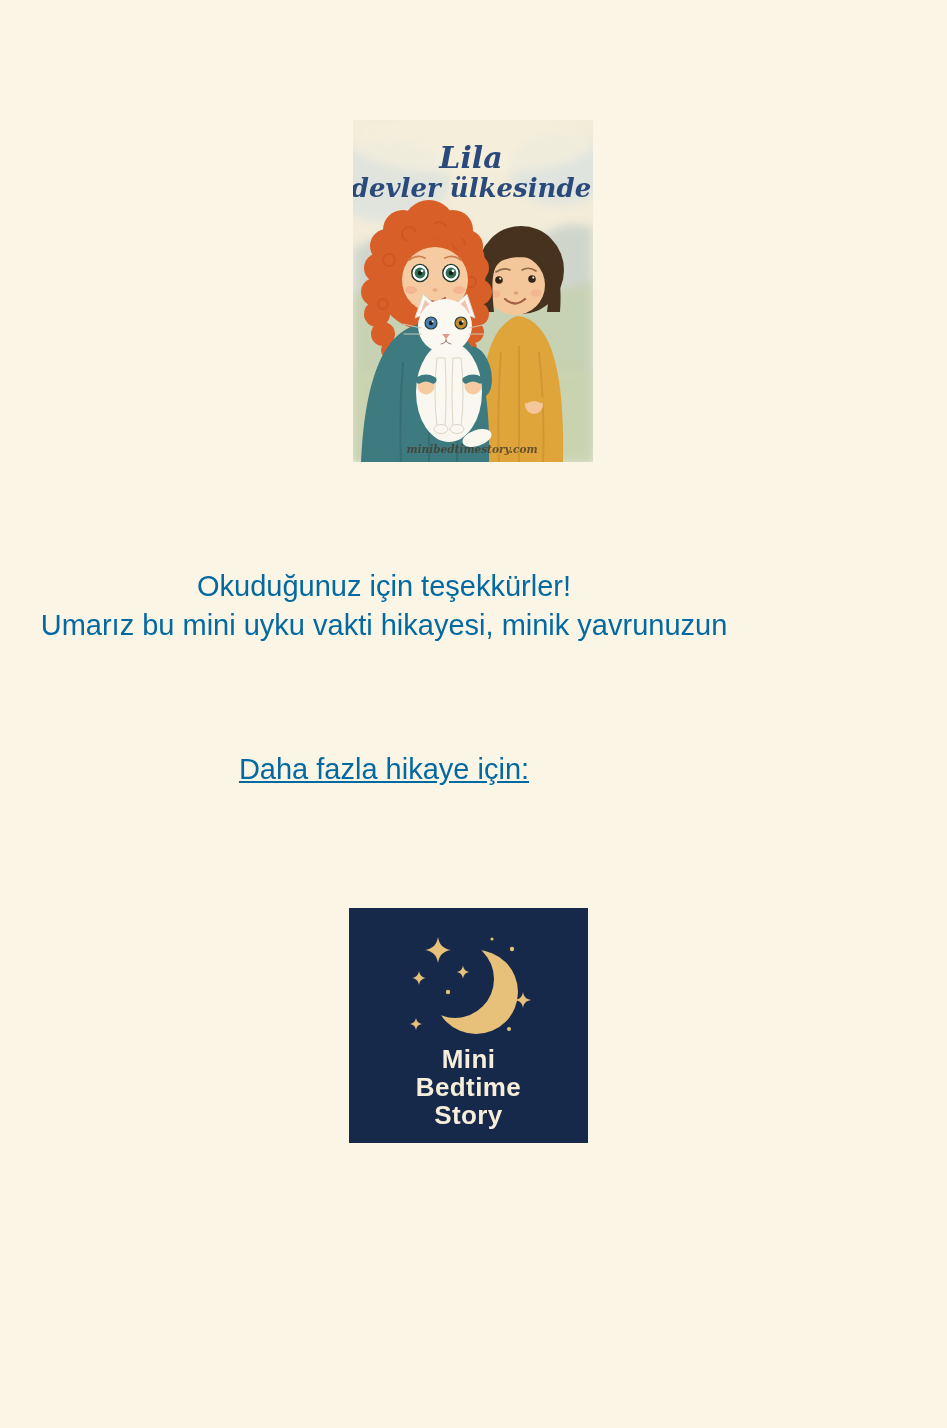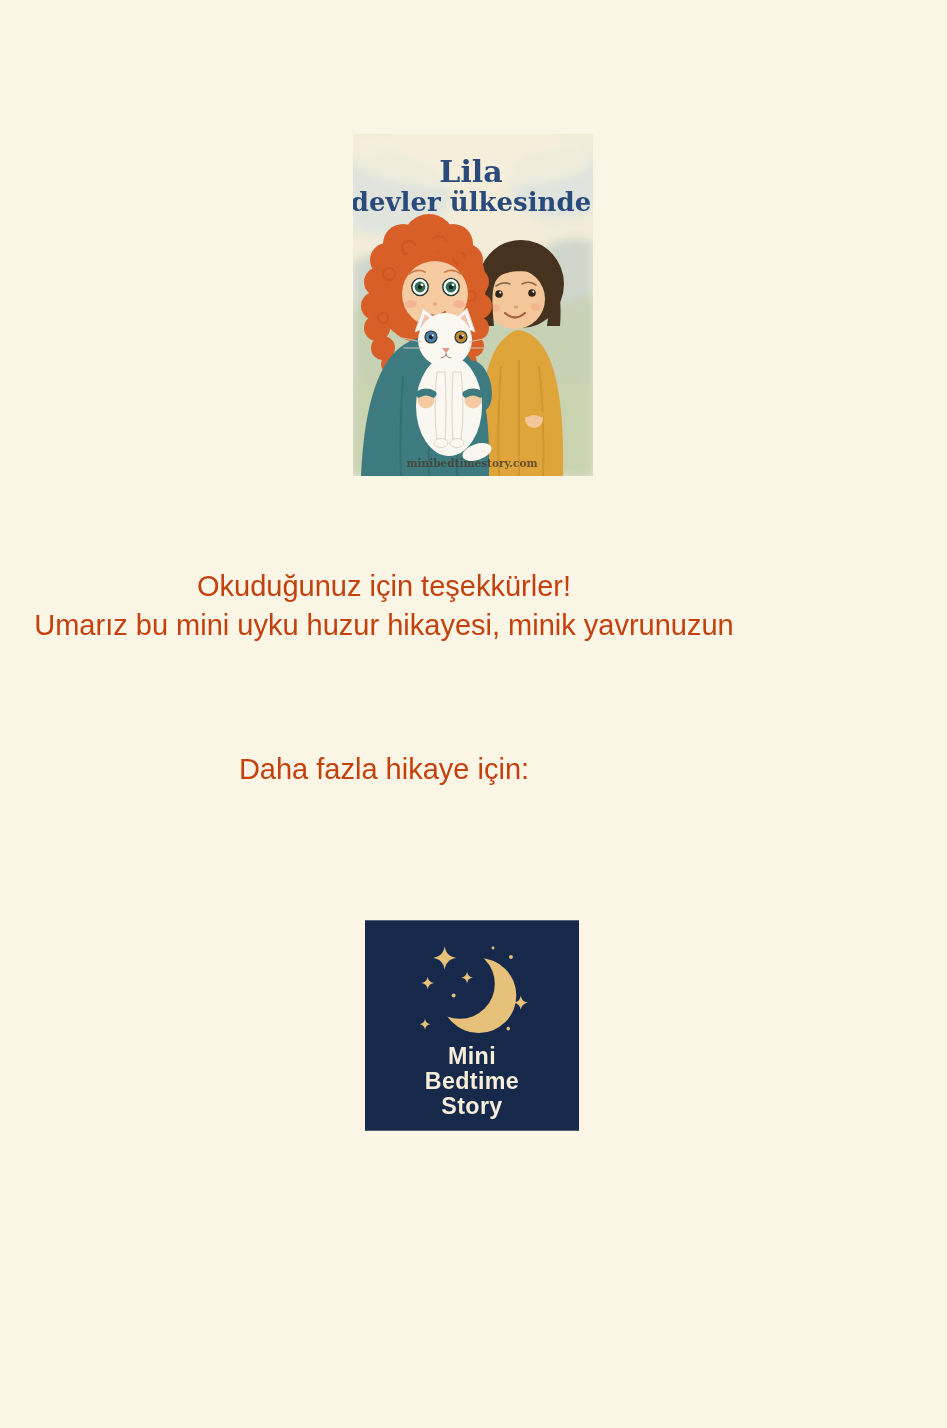--- a/index.html
+++ b/index.html
@@ -14,42 +14,43 @@
     position: relative;
     overflow: hidden;
   }
   .page {
     position: absolute;
     inset: 0;
   }
   .book-cover {
     position: absolute;
     left: 353px;
-    top: 134px;
+    top: 120px;
     width: 240px;
     height: 342px;
+    font-style: italic;
   }
   .book-cover svg { display: block; width: 100%; height: 100%; }
   .text-block {
     position: absolute;
     left: 0;
     width: 768px;
     text-align: center;
-    color: #c2410c;
+    color: #0369a1;
     font-size: 29px;
     line-height: 39px;
     font-weight: 400;
   }
   .thanks-block { top: 567px; }
-  .more-block  { top: 750px; }
+  .more-block  { top: 750px; text-decoration: underline; }
   .logo-badge {
     position: absolute;
-    left: 365px;
+    left: 349px;
     top: 908px;
-    width: 214px;
+    width: 239px;
     height: 235px;
   }
   .logo-badge svg { display: block; width: 100%; height: 100%; }
   .cover-title-1 {
     font-family: "DejaVu Serif", "Liberation Serif", serif;
     font-weight: bold;
     font-size: 30px;
   }
   .cover-title-2 {
     font-family: "DejaVu Serif", "Liberation Serif", serif;
@@ -211,21 +212,21 @@
 
       <text class="cover-title-1" x="118" y="48" text-anchor="middle" fill="#2a4a7c">Lila</text>
       <text class="cover-title-2" x="118" y="77" text-anchor="middle" fill="#2a4a7c">devler ülkesinde</text>
 
       <text class="cover-watermark-text" x="119" y="333" text-anchor="middle" fill="#463a2b">minibedtimestory.com</text>
     </svg>
   </div>
 
   <div class="text-block thanks-block">
     <div>Okuduğunuz için teşekkürler!</div>
-    <div>Umarız bu mini uyku huzur hikayesi, minik yavrunuzun</div>
+    <div>Umarız bu mini uyku vakti hikayesi, minik yavrunuzun</div>
   </div>
 
   <div class="text-block more-block">
     <div>Daha fazla hikaye için:</div>
   </div>
 
   <div class="logo-badge">
     <svg viewBox="0 0 239 235" xmlns="http://www.w3.org/2000/svg">
       <defs>
         <mask id="moonCut">

